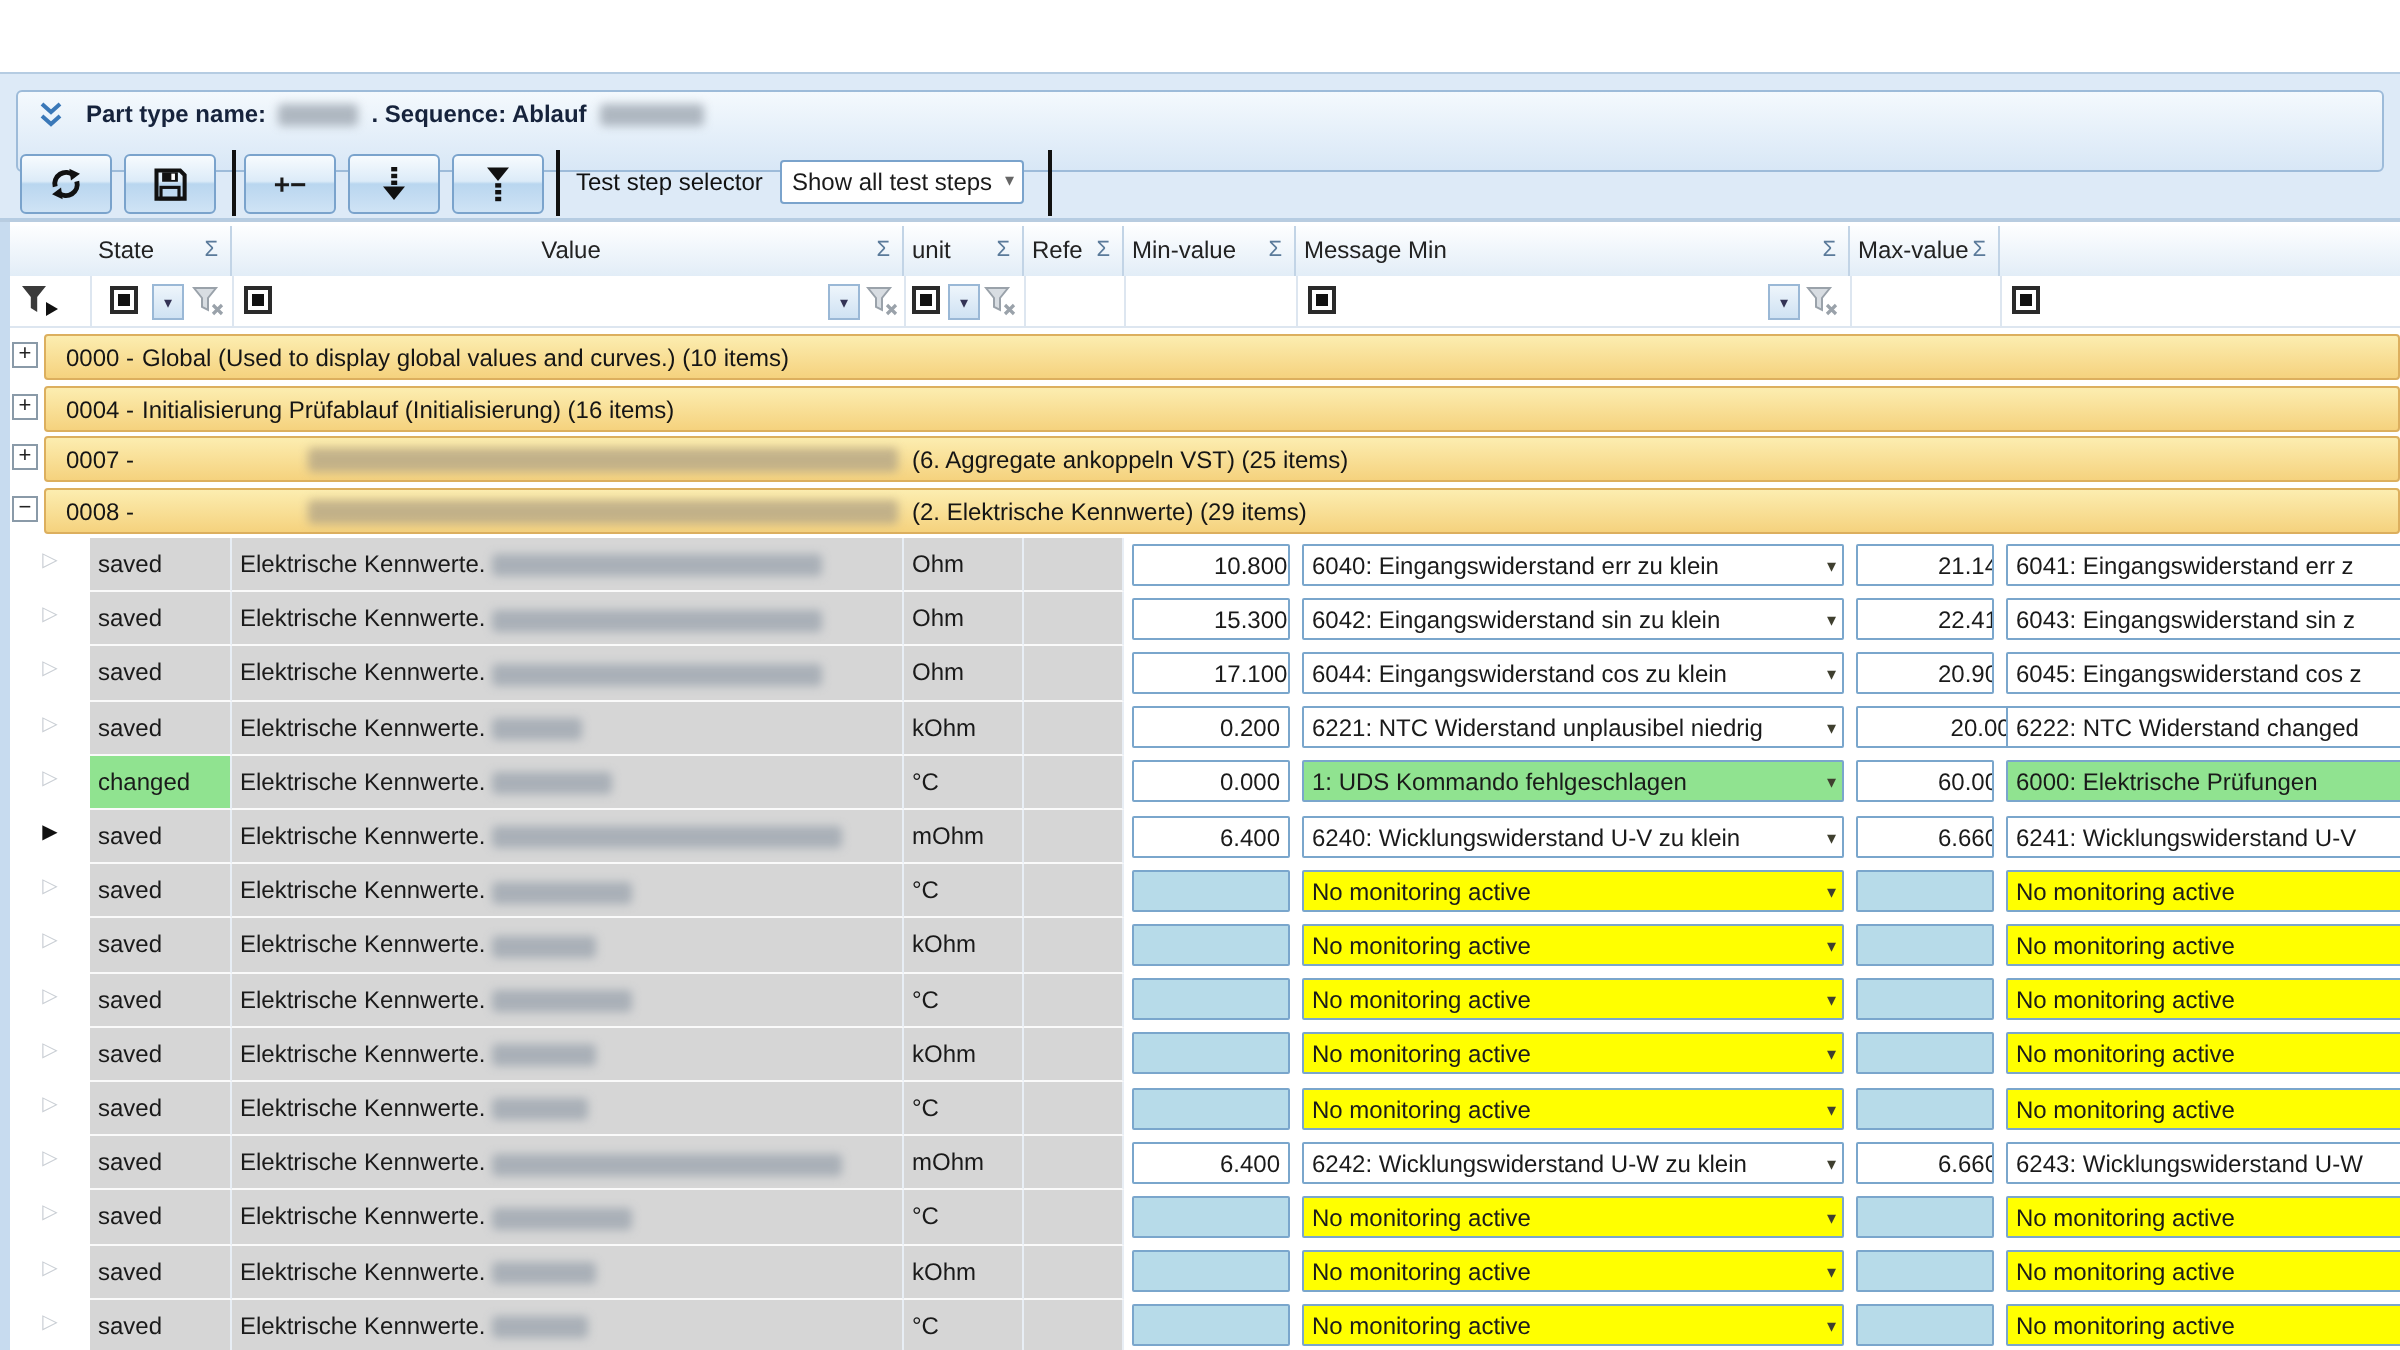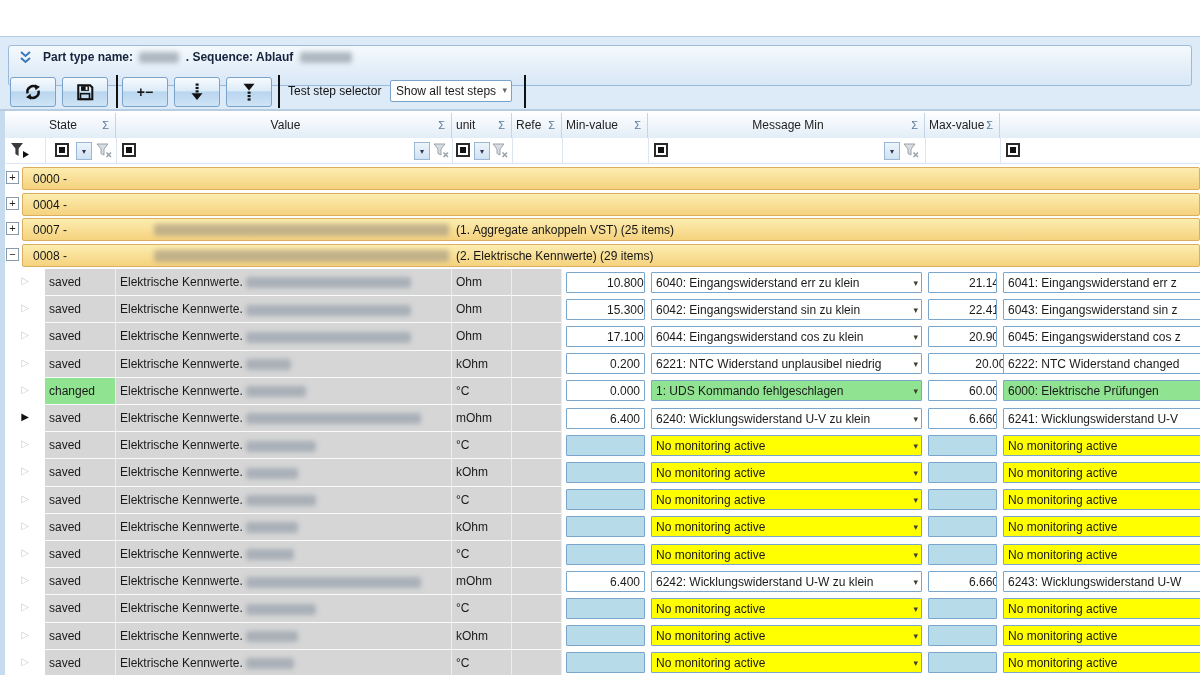--- a/index.html
+++ b/index.html
@@ -127,30 +127,32 @@
   </div>
 
   <div class="grid">
     <div class="hrowbg"></div>
     <div class="frow"></div>
     <div class="leftstrip"></div>
     <div id="gridbody">
         <div class="expander" style="top: 60px;">+</div>
         <div class="gbar" style="top: 56px;">
           <span class="gtxt" style="left: 10px;">0000 - </span>
+          <span class="gtxt" style="left: 48px;">Global (Used to display global values and curves.) (10 items)</span>
         </div>
         <div class="expander" style="top: 86px;">+</div>
         <div class="gbar" style="top: 82px;">
           <span class="gtxt" style="left: 10px;">0004 - </span>
+          <span class="gtxt" style="left: 48px;">Initialisierung Prüfablauf (Initialisierung) (16 items)</span>
         </div>
         <div class="expander" style="top: 111px;">+</div>
         <div class="gbar" style="top: 107px;">
           <span class="gtxt" style="left: 10px;">0007 - </span>
           <span class="blur" style="position: absolute; left: 128px; top: 5px; width: 295px; height: 12px; background: rgb(176, 162, 133);"></span>
-          <span class="gtxt" style="left: 433px;">(1. Aggregate ankoppeln VST) (25 items)</span>
+          <span class="gtxt" style="left: 433px;">(6. Aggregate ankoppeln VST) (25 items)</span>
         </div>
         <div class="expander" style="top: 137px;">−</div>
         <div class="gbar" style="top: 133px;">
           <span class="gtxt" style="left: 10px;">0008 - </span>
           <span class="blur" style="position: absolute; left: 128px; top: 5px; width: 295px; height: 12px; background: rgb(176, 162, 133);"></span>
           <span class="gtxt" style="left: 433px;">(2. Elektrische Kennwerte) (29 items)</span>
         </div>
         <div class="indcell" style="left: 5px; top: 158px; width: 40px; height: 27.2px; color: rgb(201, 206, 212);">▷</div>
         <div class="gcell" style="left: 45px; top: 158px; width: 71px; height: 27.2px;">saved</div>
         <div class="gcell" style="left: 116px; top: 158px; width: 336px; height: 27.2px;"><span>Elektrische Kennwerte.</span><span class="blur" style="width: 165px;"></span></div>
@@ -285,21 +287,21 @@
         <div class="vbox num empty" style="left: 566px; top: 541.3px; width: 79px;"></div>
         <div class="vbox yellow" style="left: 651px; top: 541.3px; width: 271px;"><span>No monitoring active</span><span class="dda">▾</span></div>
         <div class="vbox num empty" style="left: 928px; top: 541.3px; width: 69px;"></div>
         <div class="vbox yellow" style="left: 1003px; top: 541.3px; width: 210px;"><span>No monitoring active</span></div>
       </div>
   <div class="hcell" style="left: 45px; width: 71px;"><span>State</span><span class="hsig" style="right: 6px; position: absolute;">Σ</span></div>
       <div class="hcell" style="left: 116px; width: 336px; text-align: center;"><span>Value</span><span class="hsig" style="right: 6px; position: absolute;">Σ</span></div>
       <div class="hcell" style="left: 452px; width: 60px;"><span>unit</span><span class="hsig" style="right: 6px; position: absolute;">Σ</span></div>
       <div class="hcell" style="left: 512px; width: 50px;"><span>Refe</span><span class="hsig" style="right: 6px; position: absolute;">Σ</span></div>
       <div class="hcell" style="left: 562px; width: 86px;"><span>Min-value</span><span class="hsig" style="right: 6px; position: absolute;">Σ</span></div>
-      <div class="hcell" style="left: 648px; width: 277px; text-align: center;"><span>Message Min</span><span class="hsig" style="right: 6px; position: absolute;">Σ</span></div>
+      <div class="hcell" style="left: 648px; width: 277px;"><span>Message Min</span><span class="hsig" style="right: 6px; position: absolute;">Σ</span></div>
       <div class="hcell" style="left: 925px; width: 75px;"><span>Max-value</span><span class="hsig" style="right: 6px; position: absolute;">Σ</span></div>
       <div style="position: absolute; left: 10px; top: 31px;">
         <svg width="20" height="17" viewBox="0 0 20 17">
           <polygon points="1,1 13,1 8.6,6.5 8.6,14 5.4,12 5.4,6.5" fill="#3a3a3a"></polygon>
           <polygon points="13,9 19,12.5 13,16" fill="#111"></polygon>
         </svg>
       </div>
       <div class="cb" style="left: 55px; top: 32px;">
         <i style="left: 2px; top: 2px;"></i>
       </div>

